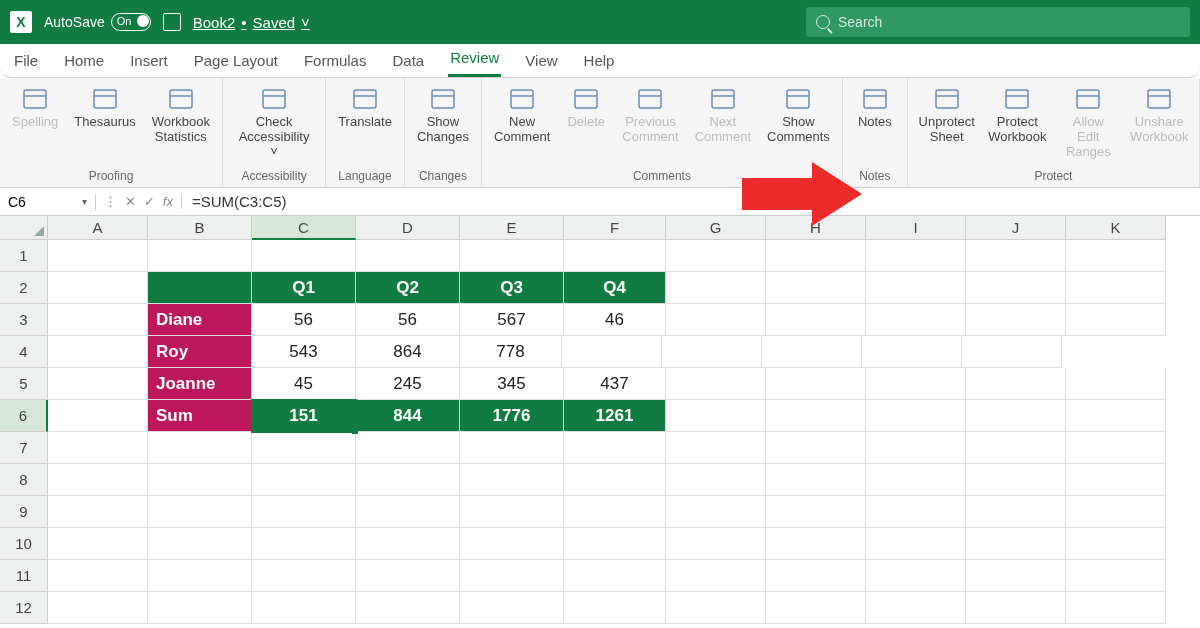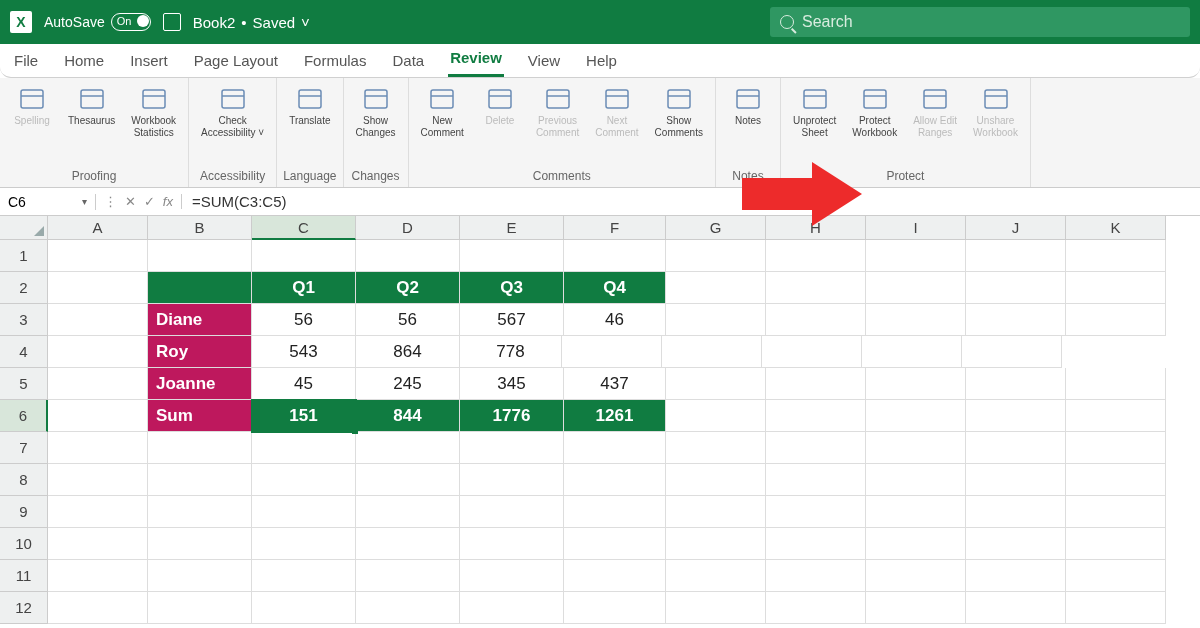--- a/index.html
+++ b/index.html
@@ -6,36 +6,36 @@
 body { background: #fff; width: 1200px; height: 628px; overflow: hidden; position: relative; }
 
 
 .titlebar { background: #107c41; height: 44px; display: flex; align-items: center; color: #fff; padding: 0 10px; gap: 14px; }
 .tb-left { display: flex; align-items: center; gap: 12px; }
 .excel-icon { width: 22px; height: 22px; background: #fff; color: #107c41; display: flex; align-items: center; justify-content: center; font-weight: 700; font-size: 14px; border-radius: 2px; }
 .autosave { display: flex; align-items: center; gap: 6px; font-size: 14px; }
 .toggle { width: 40px; height: 18px; border: 1.5px solid #fff; border-radius: 10px; position: relative; }
 .toggle .knob { position: absolute; right: 1px; top: 1px; width: 12px; height: 12px; background: #fff; border-radius: 50%; }
 .save-ic { width: 18px; height: 18px; border: 1.5px solid #fff; border-radius: 2px; }
-.book { font-size: 15px; display: flex; align-items: flex-start; gap: 6px; }
-.searchwrap { margin-left: auto; background: #2f9762; height: 30px; width: 420px; border-radius: 3px; display: flex; align-items: center; padding: 0 10px; gap: 8px; color: #d8ecdf; font-size: 16px; }
+.book { font-size: 15px; display: flex; align-items: flex-start; gap: 6px; text-decoration: underline; }
+.searchwrap { margin-left: auto; background: #2f9762; height: 30px; width: 384px; border-radius: 3px; display: flex; align-items: center; padding: 0 10px; gap: 8px; color: #d8ecdf; font-size: 14px; }
 .glyph { width: 14px; height: 14px; border: 1.5px solid #d8ecdf; border-radius: 50%; position: relative; }
 .glyph::after { content:""; position:absolute; width:6px; height:1.5px; background:#d8ecdf; bottom:-3px; right:-4px; transform:rotate(45deg);}
 
 
 .tabs { height: 34px; display: flex; align-items: flex-end; padding: 0 12px; gap: 22px; font-size: 15px; color: #555; border-bottom: 1px solid #d0d0d0; background:#fff;border-radius:11px;}
 .tab { padding: 6px 2px 8px; cursor: pointer; }
-.tab.active { color: #107c41; border-bottom: 3px solid #107c41; font-weight:700;}
+.tab.active { color: #107c41; border-bottom: 3px solid #107c41; font-weight:400;}
 
 
 .ribbon { background: #f5f5f5; height: 110px; display: flex; border-bottom: 1px solid #ccc; position: relative; }
 .group { border-right: 1px solid #ddd; display: flex; flex-direction: column; }
 .group-body { flex: 1; display: flex; align-items: flex-start; padding: 6px 8px 0; gap: 8px; }
 .group-label { text-align: center; font-size: 12px; color: #666; padding: 2px 0 4px; }
-.rbtn { display: flex; flex-direction: column; align-items: center; font-size: 10px; color: #444; gap: 3px; padding: 2px 4px; text-align: center; line-height: 1.15; min-width: 48px; }
+.rbtn { display: flex; flex-direction: column; align-items: center; font-size: 13px; color: #444; gap: 3px; padding: 2px 4px; text-align: center; line-height: 1.15; min-width: 48px; }
 .rbtn.dis { color: #bbb; }
 .rbtn .ic { width: 30px; height: 26px; display:flex; align-items:center; justify-content:center; }
 .rbtn .ic svg { width: 28px; height: 24px; }
 
 
 .arrowwrap { position: absolute; left: 742px; top: 84px; width: 120px; height: 64px; z-index: 50; pointer-events: none; }
 
 
 .fbar { height: 28px; display: flex; align-items: center; border-bottom: 1px solid #ccc; font-size: 14px; }
 .namebox { width: 96px; border-right: 1px solid #ccc; padding: 0 8px; display: flex; align-items: center; justify-content: space-between; }

